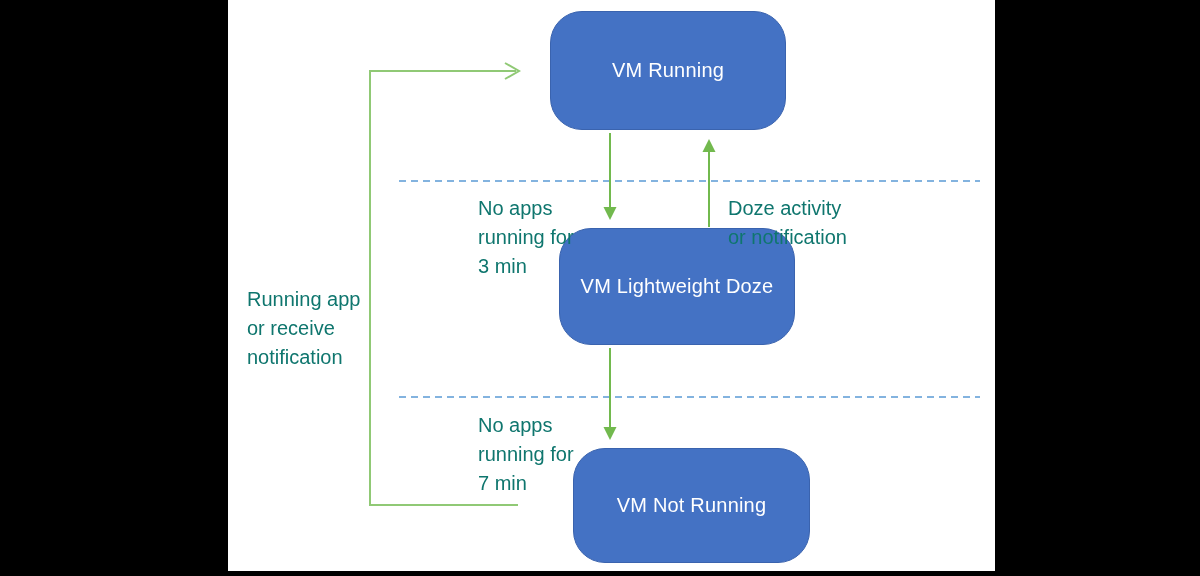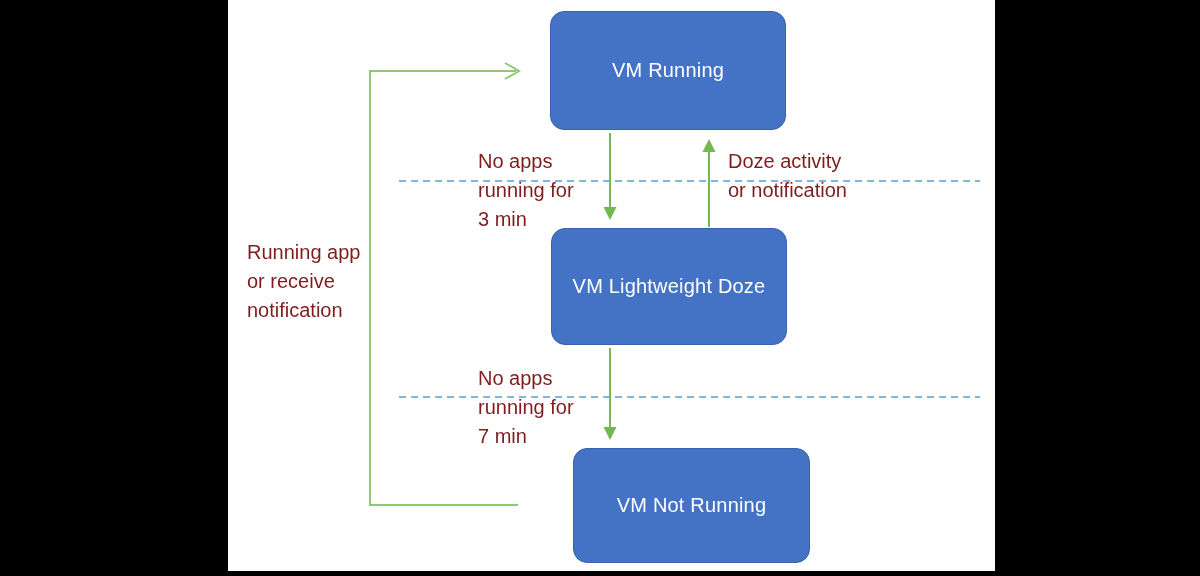--- a/index.html
+++ b/index.html
@@ -22,38 +22,39 @@
     background: #ffffff;
   }
   .svg-layer {
     position: absolute; inset: 0;
     width: 767px; height: 571px;
   }
   .node {
     position: absolute;
     background: #4472C4;
     border: 1px solid #3a63ae;
-    border-radius: 14px;
+    border-radius: 32px;
     display: flex;
     align-items: center;
     justify-content: center;
     color: #ffffff;
     font-size: 20px;
     letter-spacing: 0.2px;
     text-align: left;
   }
   .node-running    { left: 322px; top: 11px;  width: 236px; height: 119px; }
-  .node-doze       { left: 323px; top: 228px; width: 236px; height: 117px; }
+  .node-doze       { left: 331px; top: 228px; width: 236px; height: 117px; }
   .node-notrunning { left: 322px; top: 448px; width: 237px; height: 115px; margin-left: 23px; }
   .edge-label {
     position: absolute;
-    color: #7f1d1d;
+    color: #0f766e;
     font-size: 20px;
     line-height: 29px;
     white-space: pre-line;
+    margin-top: 47px;
   }
   .label-noapps3  { left: 250px; top: 147px; }
   .label-useract  { left: 500px; top: 147px; }
   .label-noapps7  { left: 250px; top: 364px; }
   .label-launch   { left: 19px;  top: 238px; }
 </style>
 </head>
 <body>
 
 <div class="stage">

